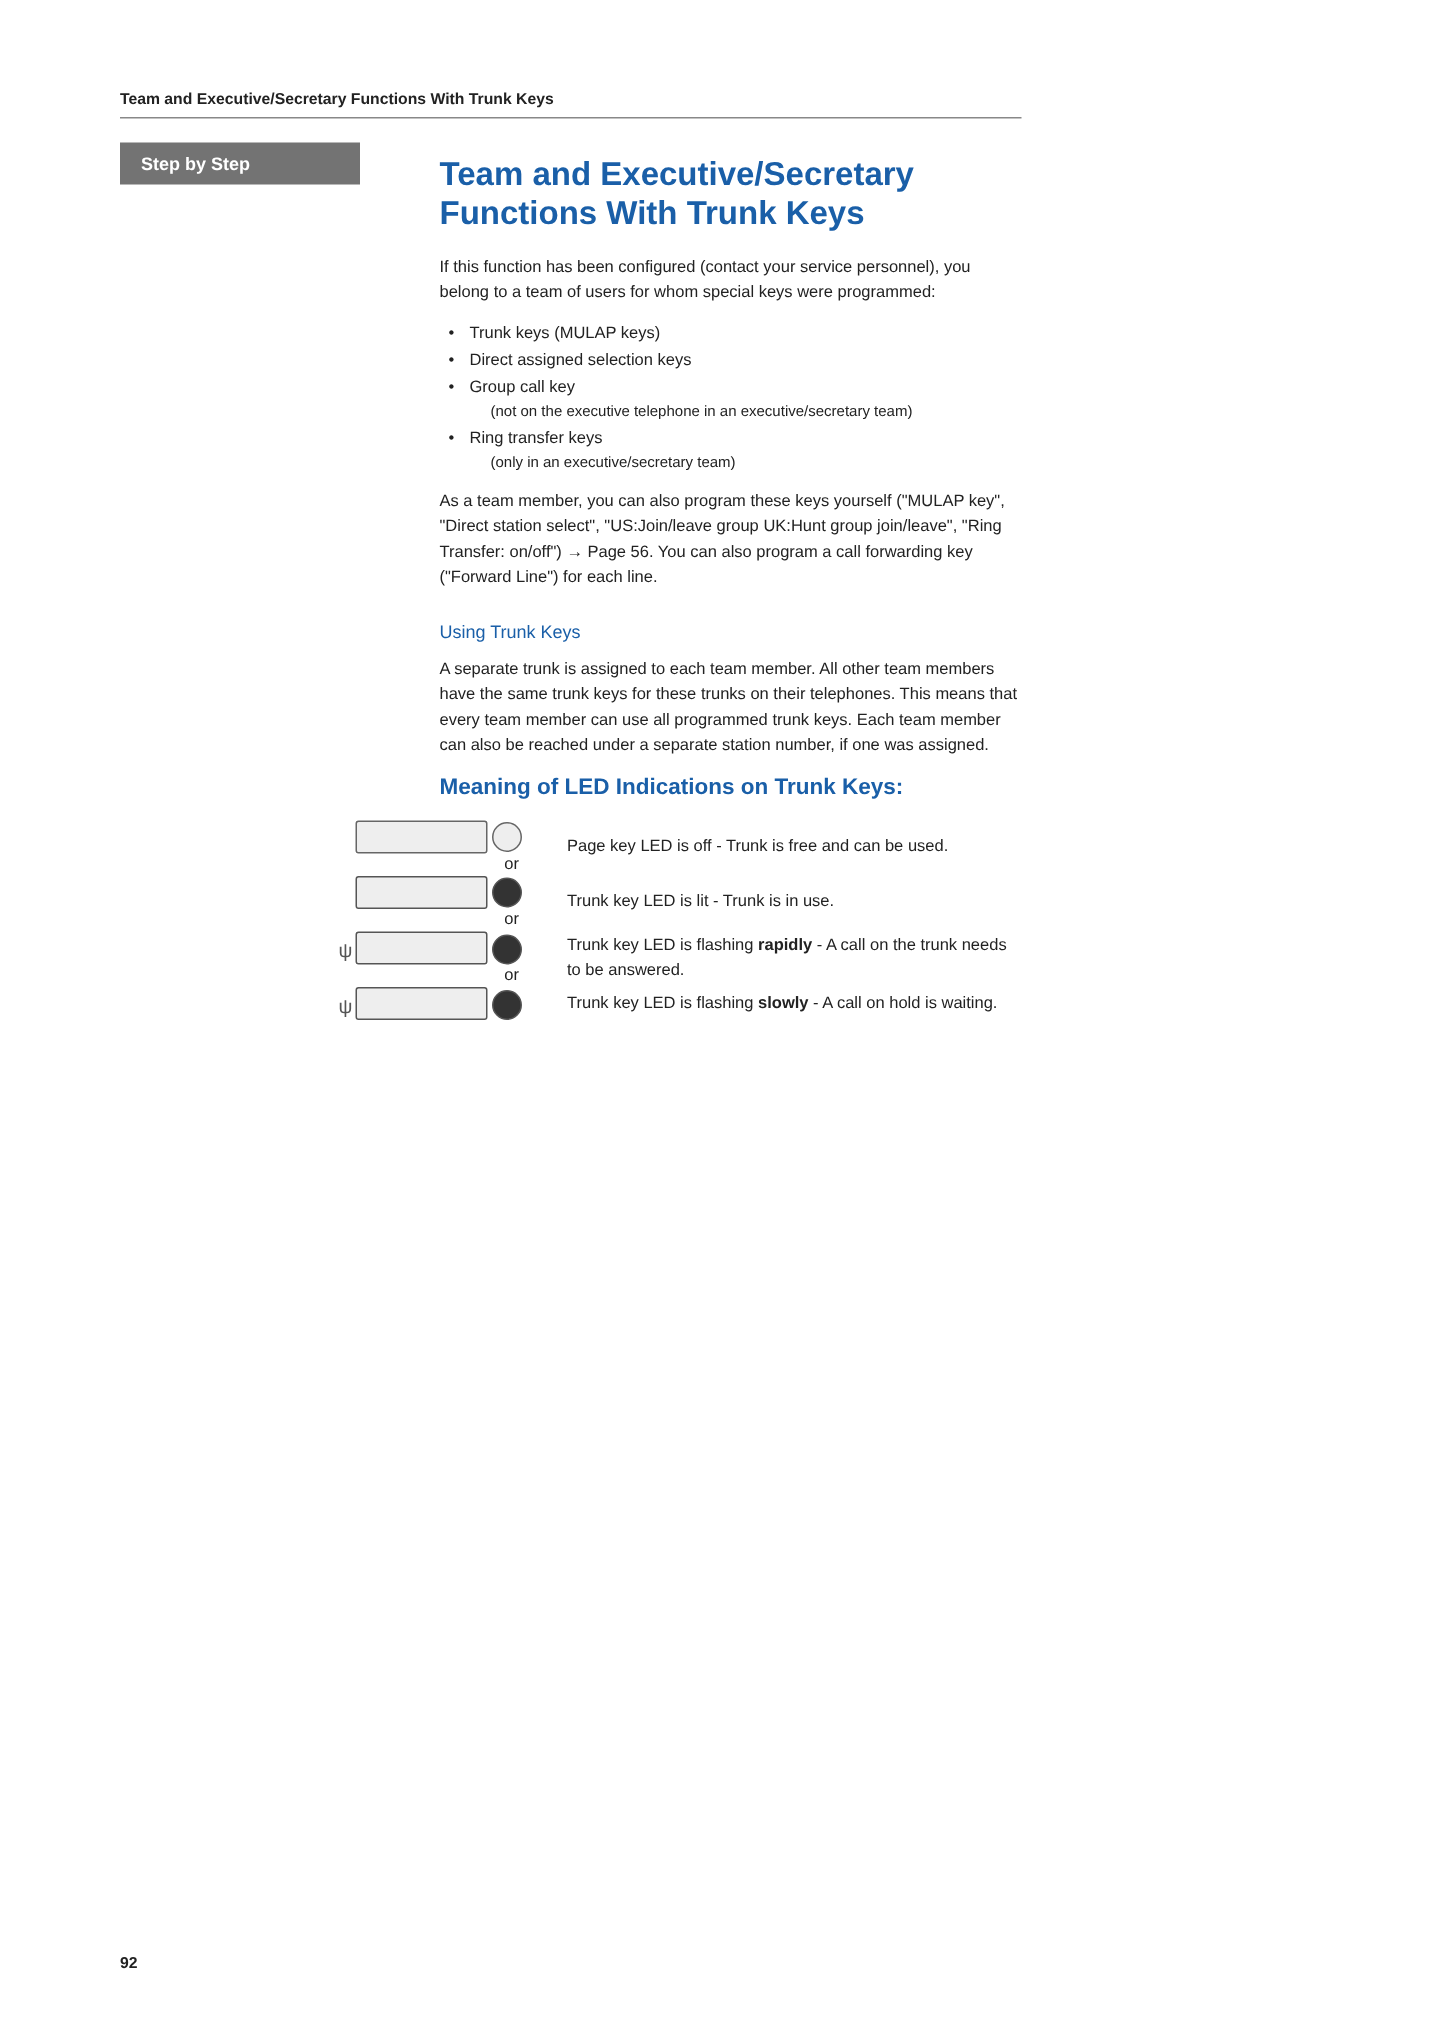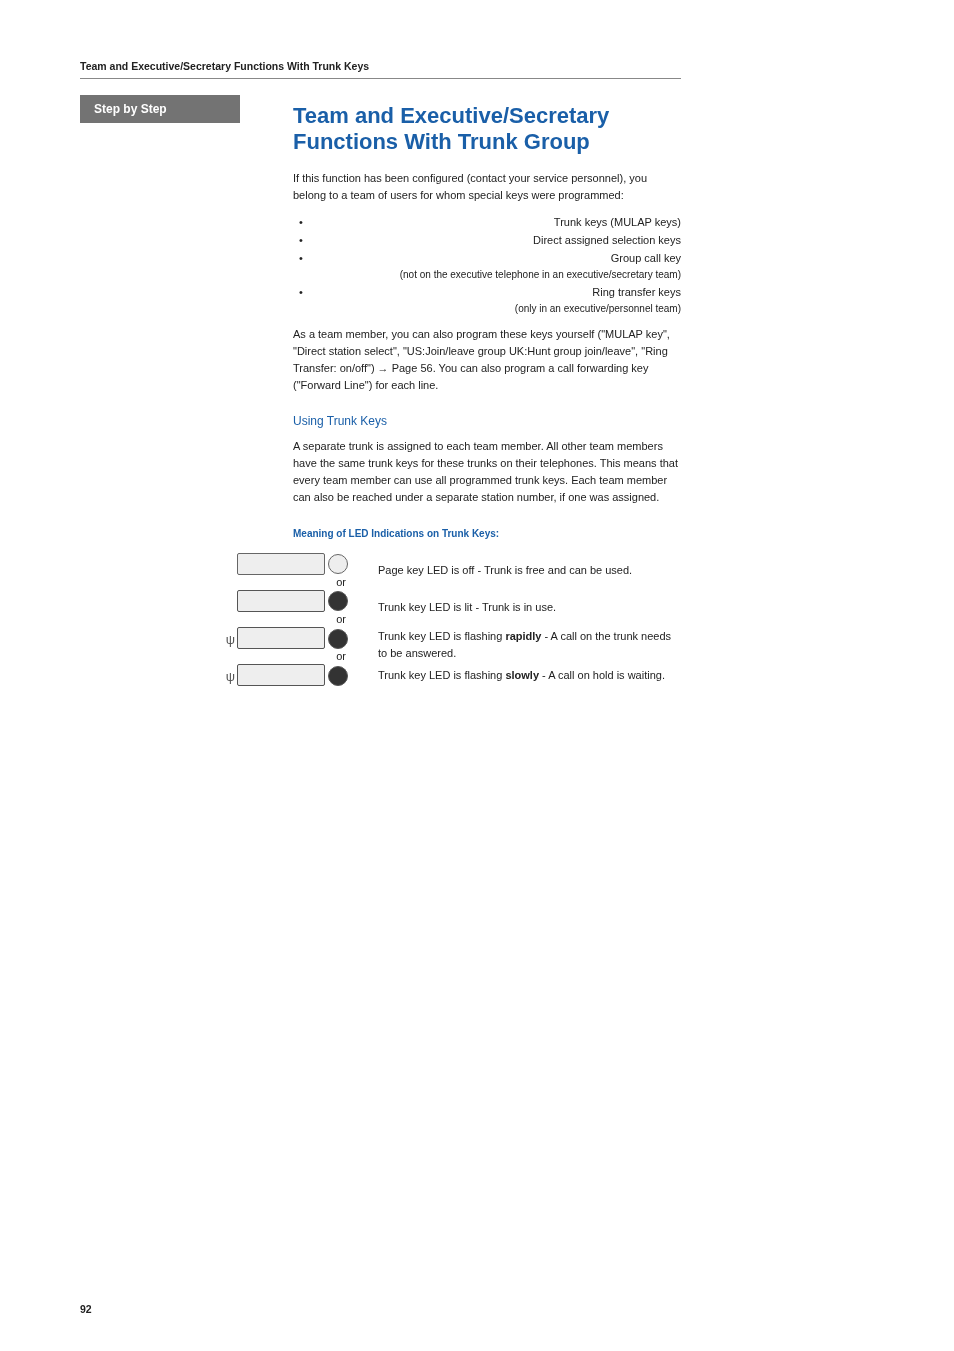--- a/index.html
+++ b/index.html
@@ -70,21 +70,20 @@
       margin-left: 6px;
       margin-bottom: 10px;
     }
     .bullet-list li {
       font-size: 11px;
       line-height: 1.55;
       color: #222;
       padding-left: 14px;
       position: relative;
       margin-bottom: 1px;
-      text-align: right;
     }
     .bullet-list li::before {
       content: "•";
       position: absolute;
       left: 0;
       top: 0;
     }
     .sub-text {
       font-size: 10px;
       color: #222;
@@ -93,25 +92,25 @@
       display: block;
     }
     .subsection-title {
       font-size: 12px;
       font-weight: normal;
       color: #1a5fa8;
       margin-top: 20px;
       margin-bottom: 10px;
     }
     .led-section-header {
-      font-size: 10px;
+      font-size: 15px;
       font-weight: bold;
       color: #1a5fa8;
       margin-bottom: 10px;
-      margin-top: 22px;
+      margin-top: 10px;
     }
     .page-number {
       position: absolute;
       bottom: 36px;
       left: 80px;
       font-size: 10.5px;
       font-weight: bold;
       color: #222;
     }
   </style>
@@ -127,41 +126,41 @@
 
     <div class="sidebar">
       <div class="step-by-step-box">
         <span>Step by Step</span>
       </div>
     </div>
 
     <div class="main-content">
       <div class="section-title">
         <span>Team and Executive/Secretary</span><br>
-        <span>Functions With Trunk Group</span>
+        <span>Functions With Trunk Keys</span>
       </div>
 
       <p class="body-text">
         <span>If this function has been configured (contact your service personnel), you belong to a team of users for whom special keys were programmed:</span>
       </p>
 
       <ul class="bullet-list">
         <li>
           <span>Trunk keys (MULAP keys)</span>
         </li>
         <li>
           <span>Direct assigned selection keys</span>
         </li>
         <li>
           <span>Group call key</span>
           <span class="sub-text">(not on the executive telephone in an executive/secretary team)</span>
         </li>
         <li>
           <span>Ring transfer keys</span>
-          <span class="sub-text">(only in an executive/personnel team)</span>
+          <span class="sub-text">(only in an executive/secretary team)</span>
         </li>
       </ul>
 
       <p class="body-text">
         <span>As a team member, you can also program these keys yourself ("MULAP key", "Direct station select", "US:Join/leave group UK:Hunt group join/leave", "Ring Transfer: on/off") → Page 56. You can also program a call forwarding key ("Forward Line") for each line.</span>
       </p>
 
       <div class="subsection-title">
         <span>Using Trunk Keys</span>
       </div>

